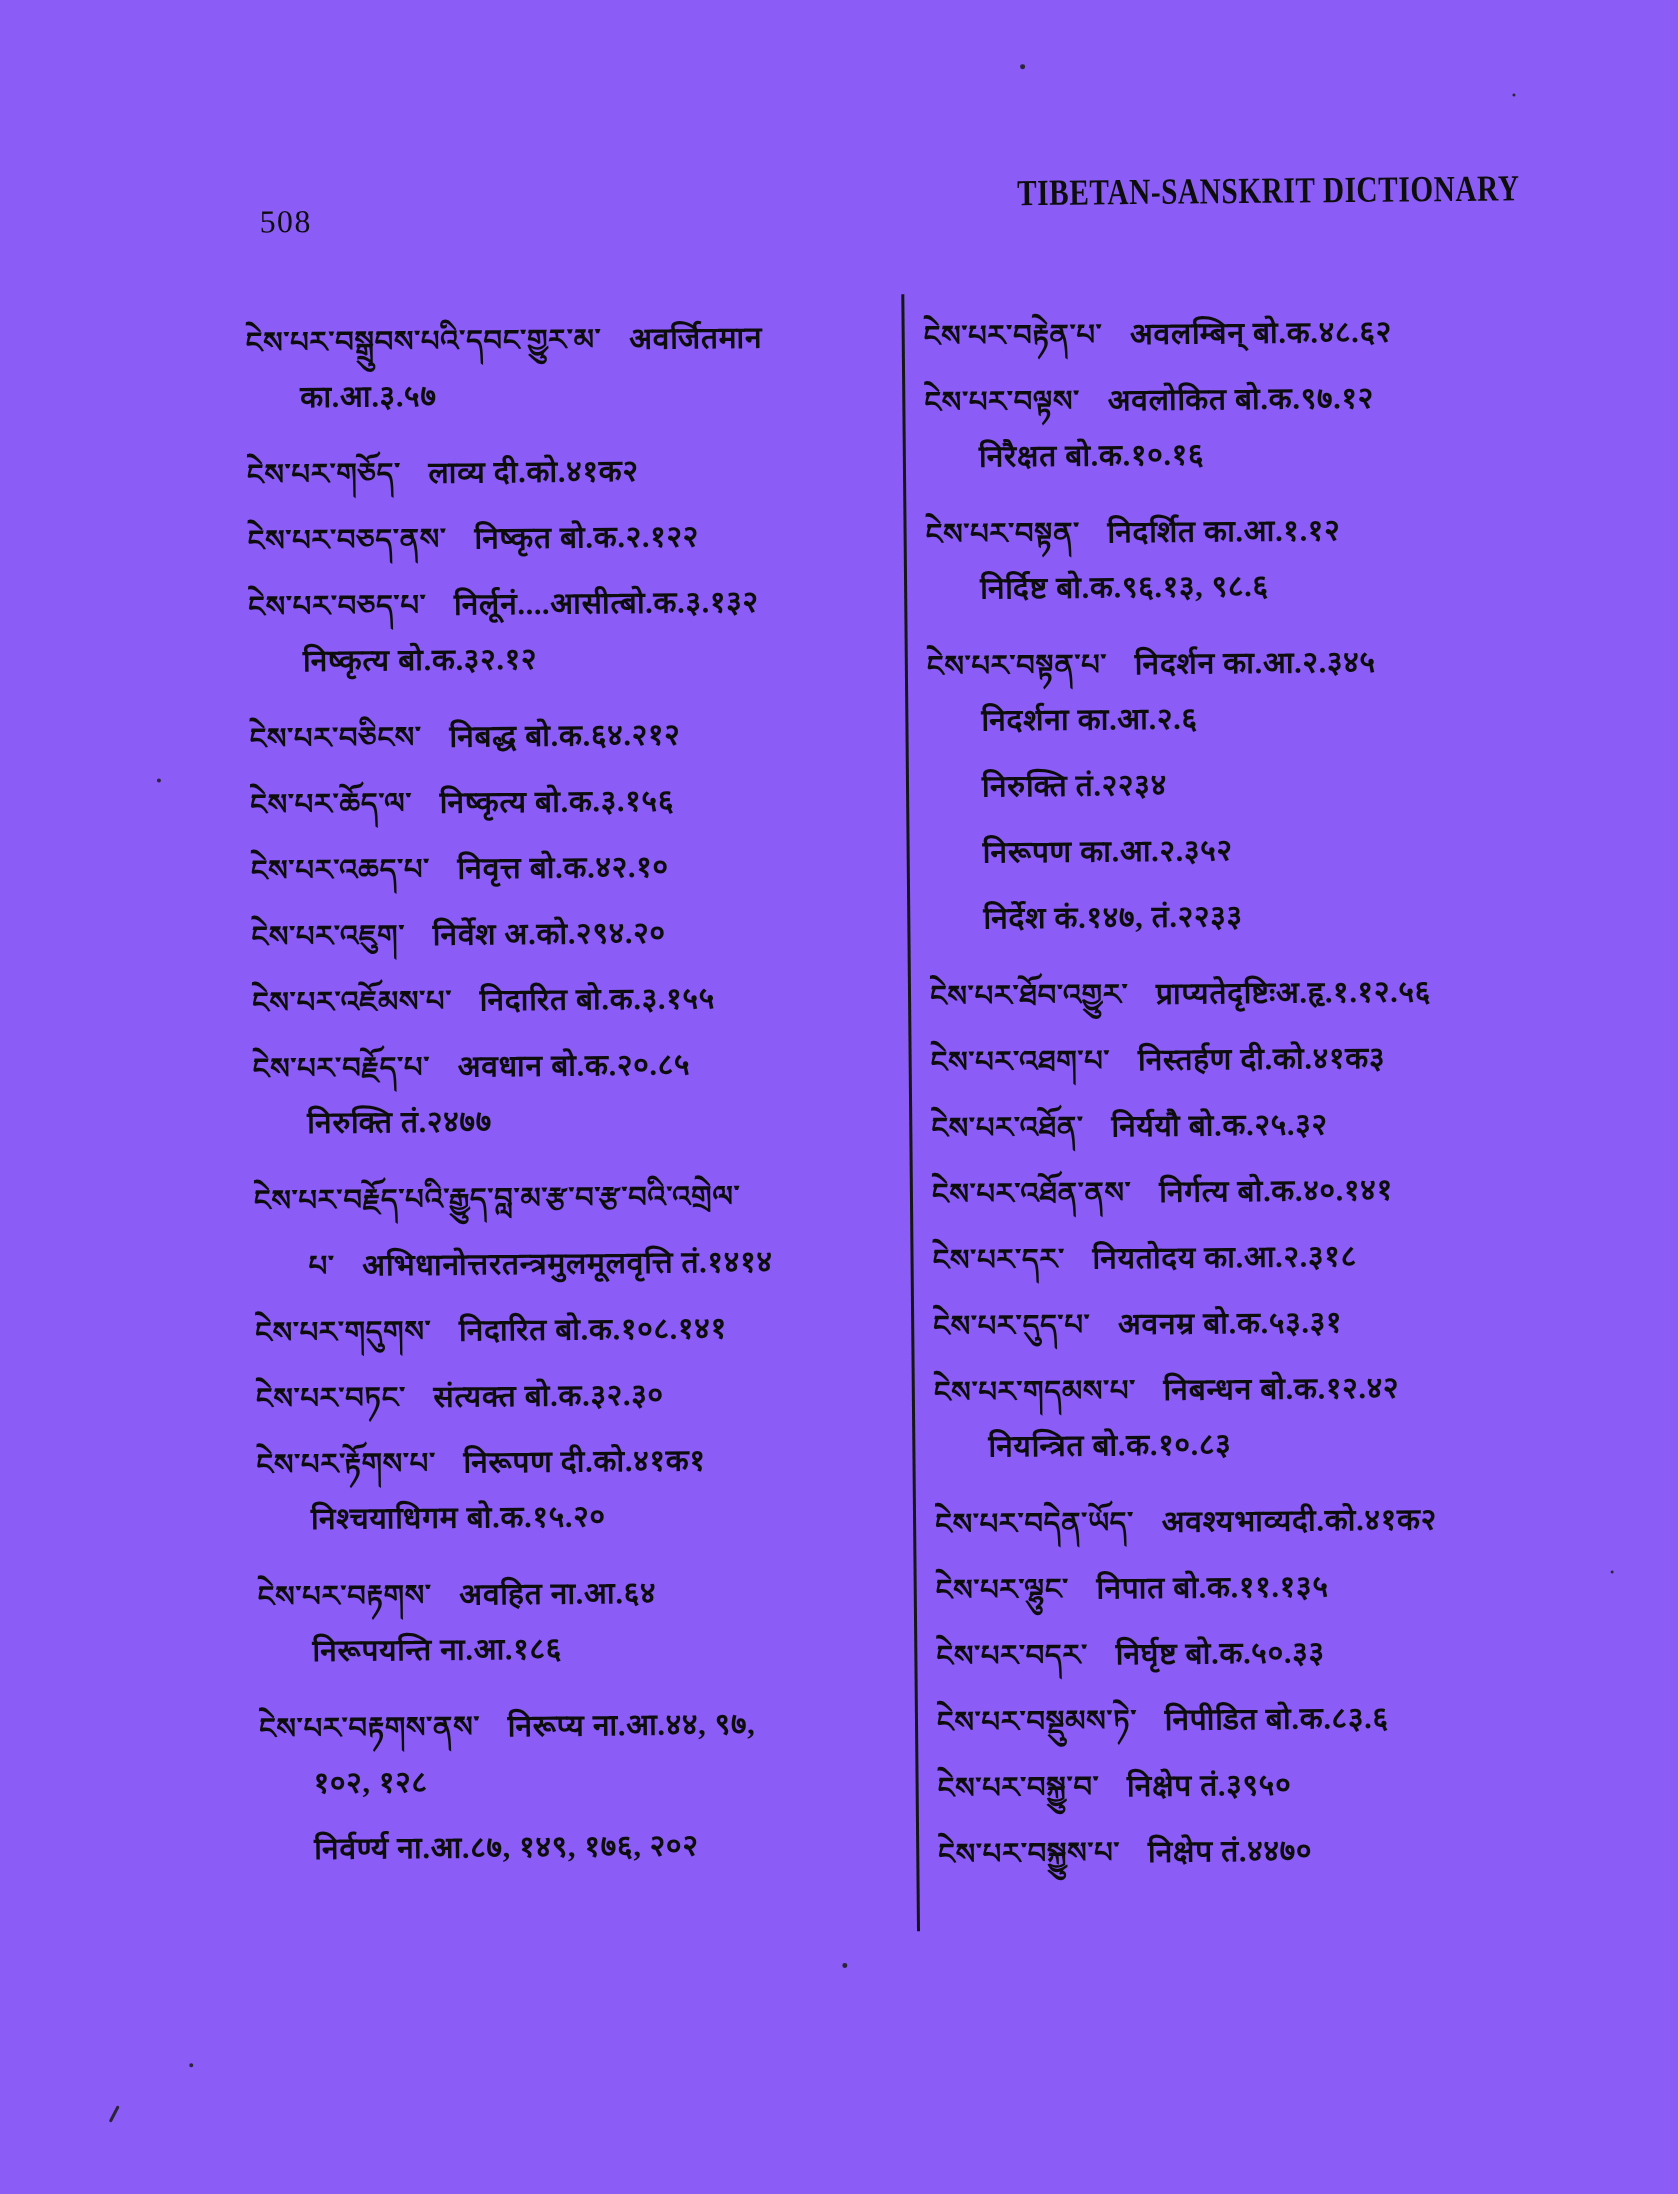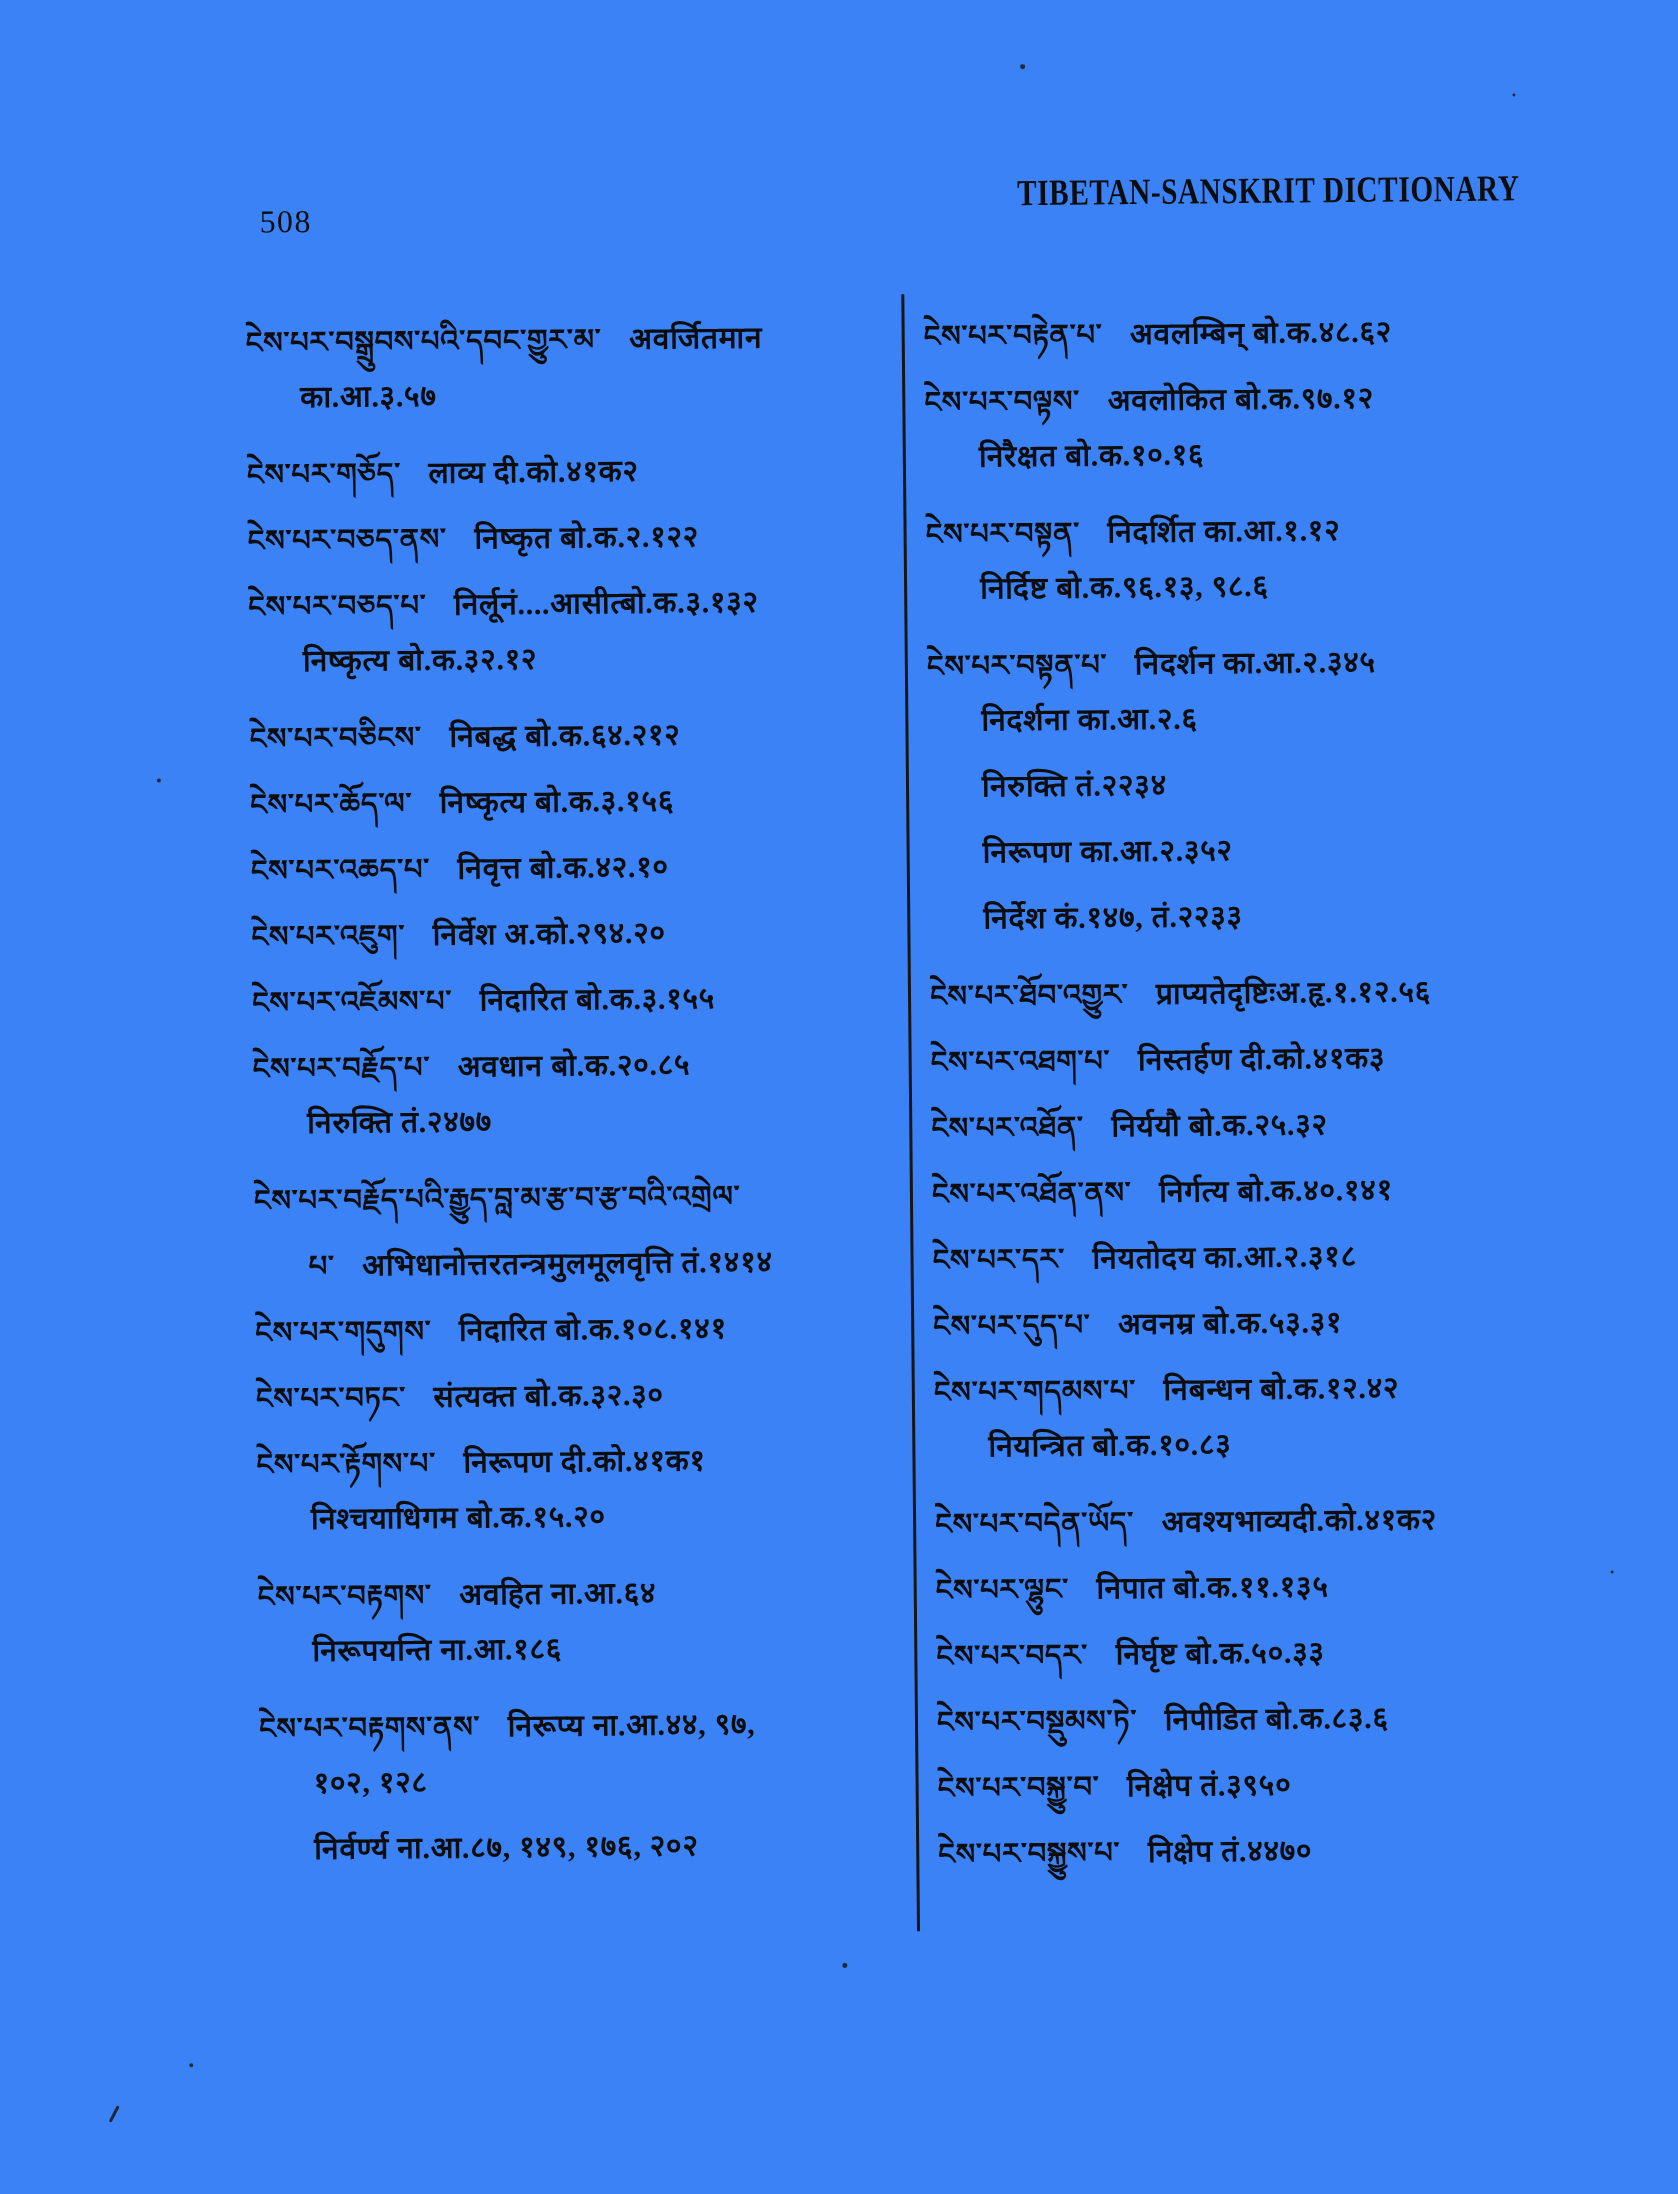--- a/index.html
+++ b/index.html
@@ -1,19 +1,19 @@
 <!DOCTYPE html>
 <html style="font-size:11px"><head>
 <meta charset="utf-8">
 <style>
   html,body{margin:0;padding:0;background:#ffffff;}
   .page{
     position:relative;
     width:1678px;height:2194px;
-    background:#3b82f6;
+    background:#8b5cf6;
     overflow:hidden;
     font-family:"Liberation Serif","DejaVu Serif",serif;
     color:#0d0d0d;
   }
   .scan{position:absolute;inset:0;transform:rotate(-0.55deg);}
   .page-number{
     position:absolute;left:268px;top:198px;
     font-size:32px;letter-spacing:1.4px;
     font-family:"Liberation Serif","DejaVu Serif",serif;
   }

